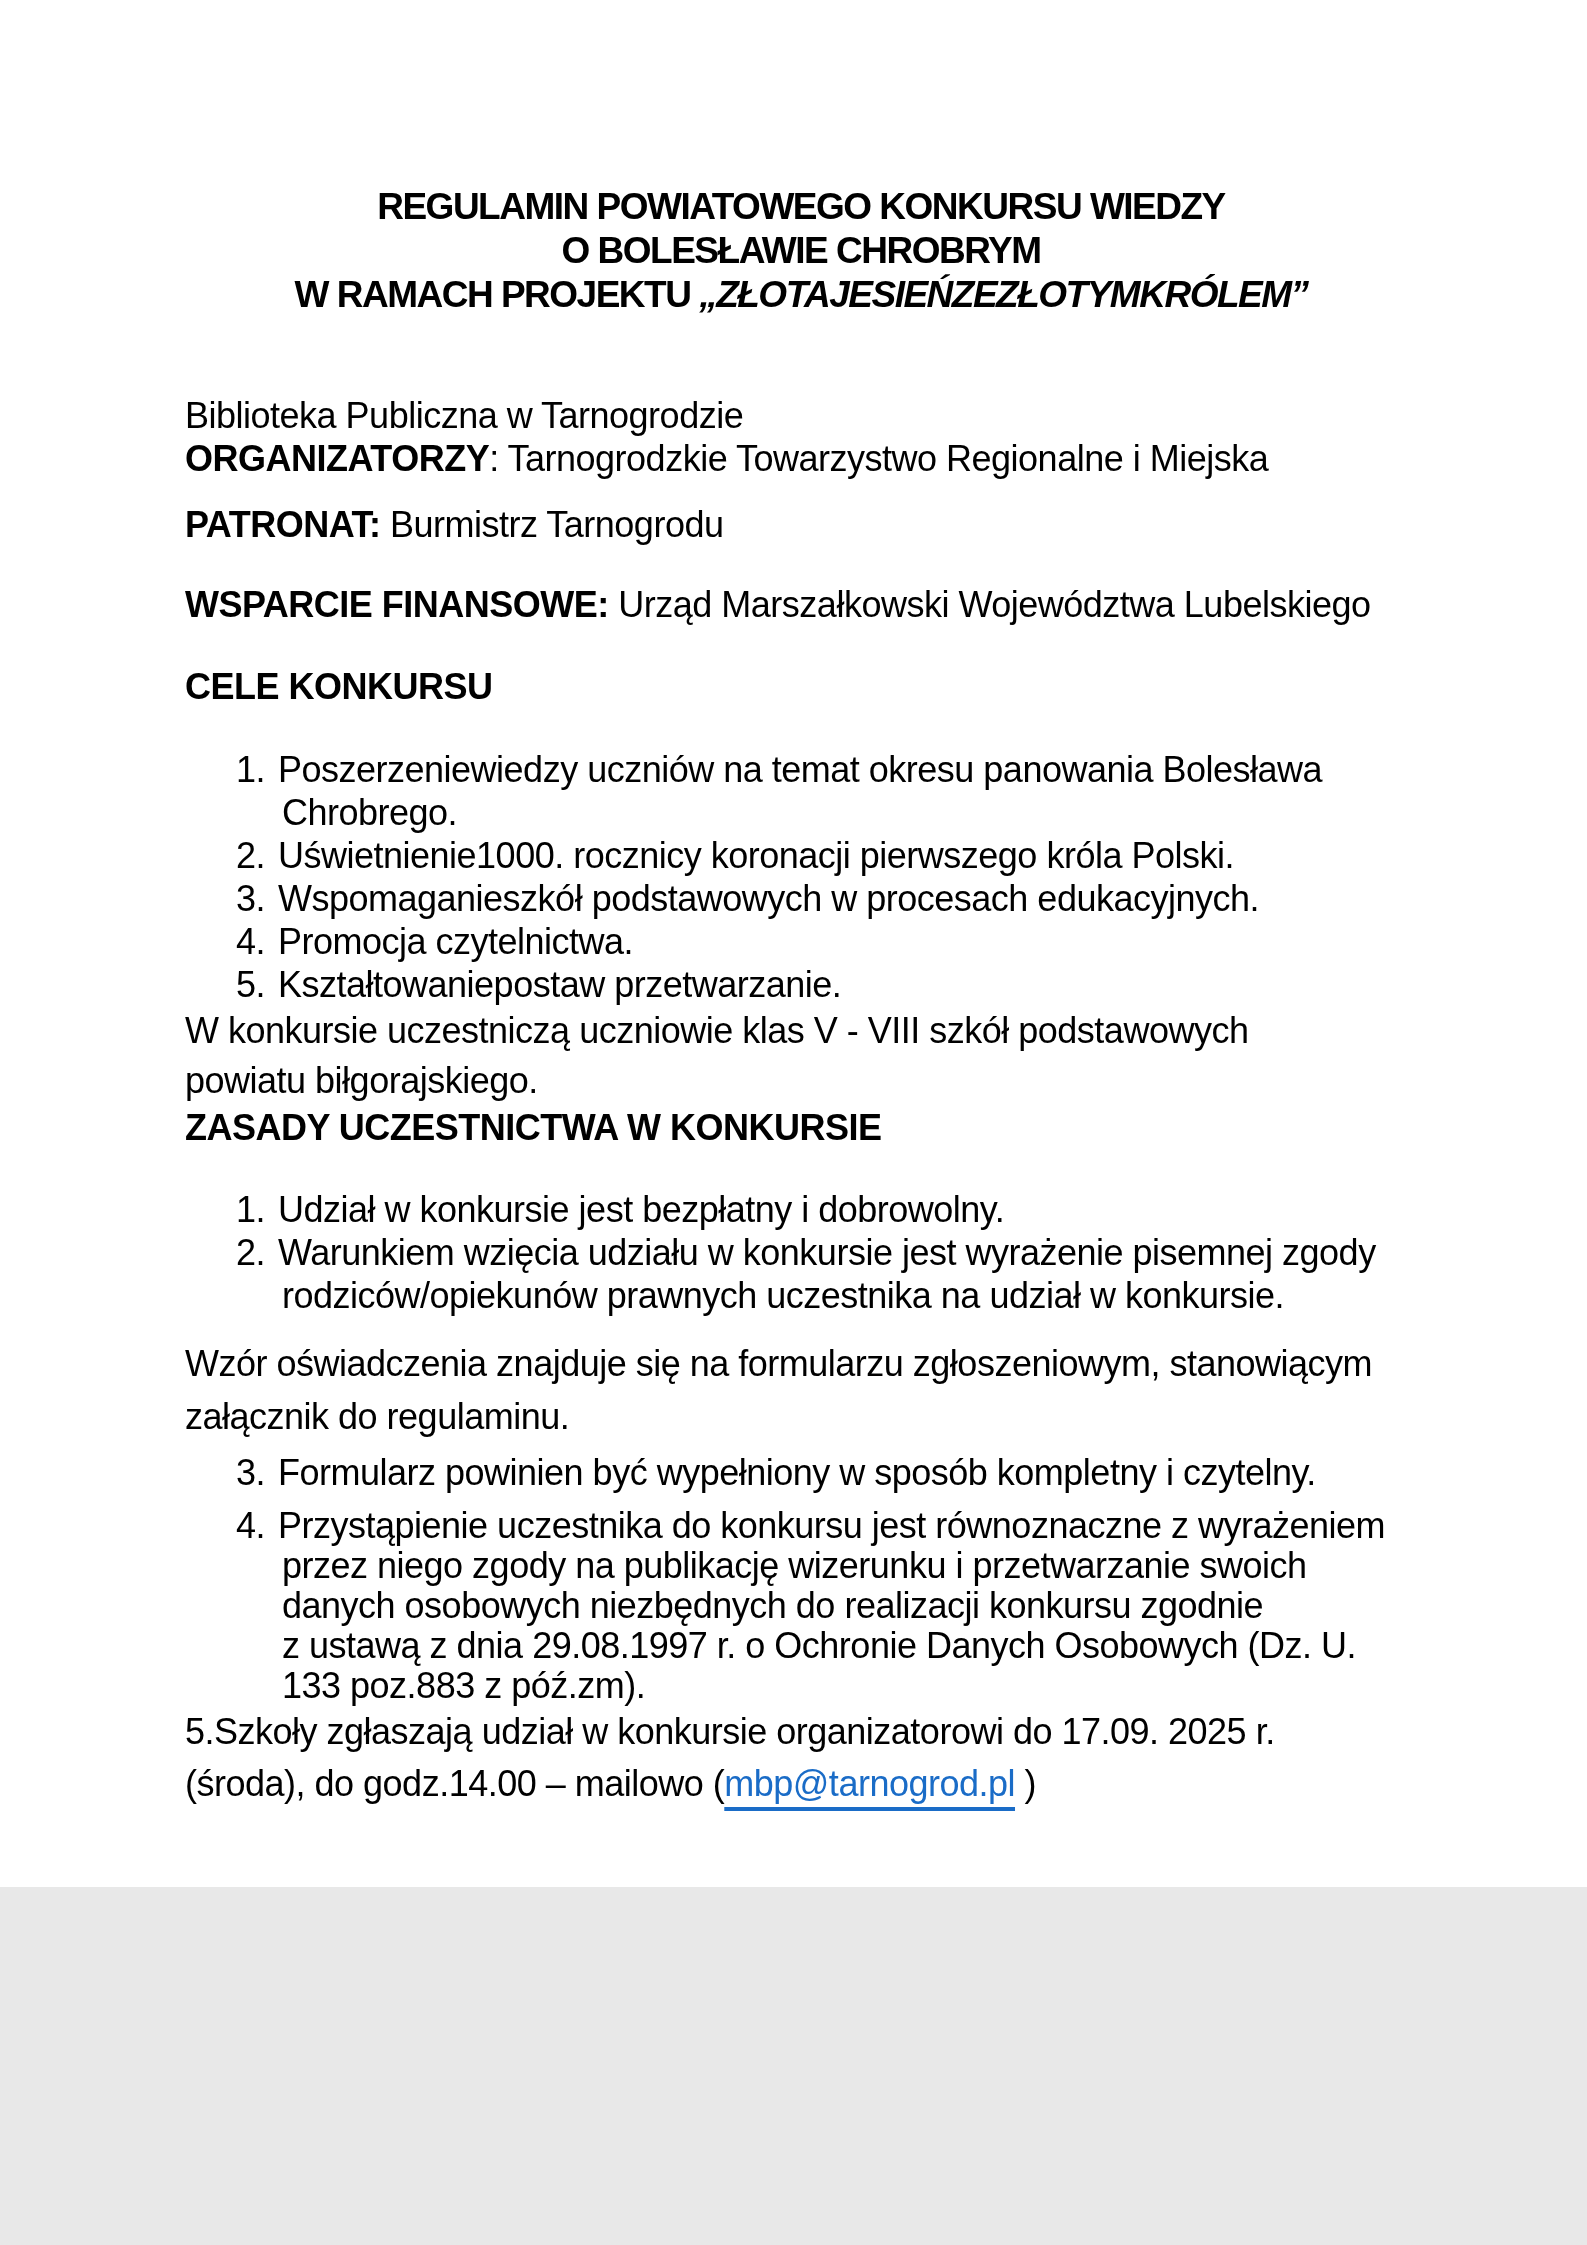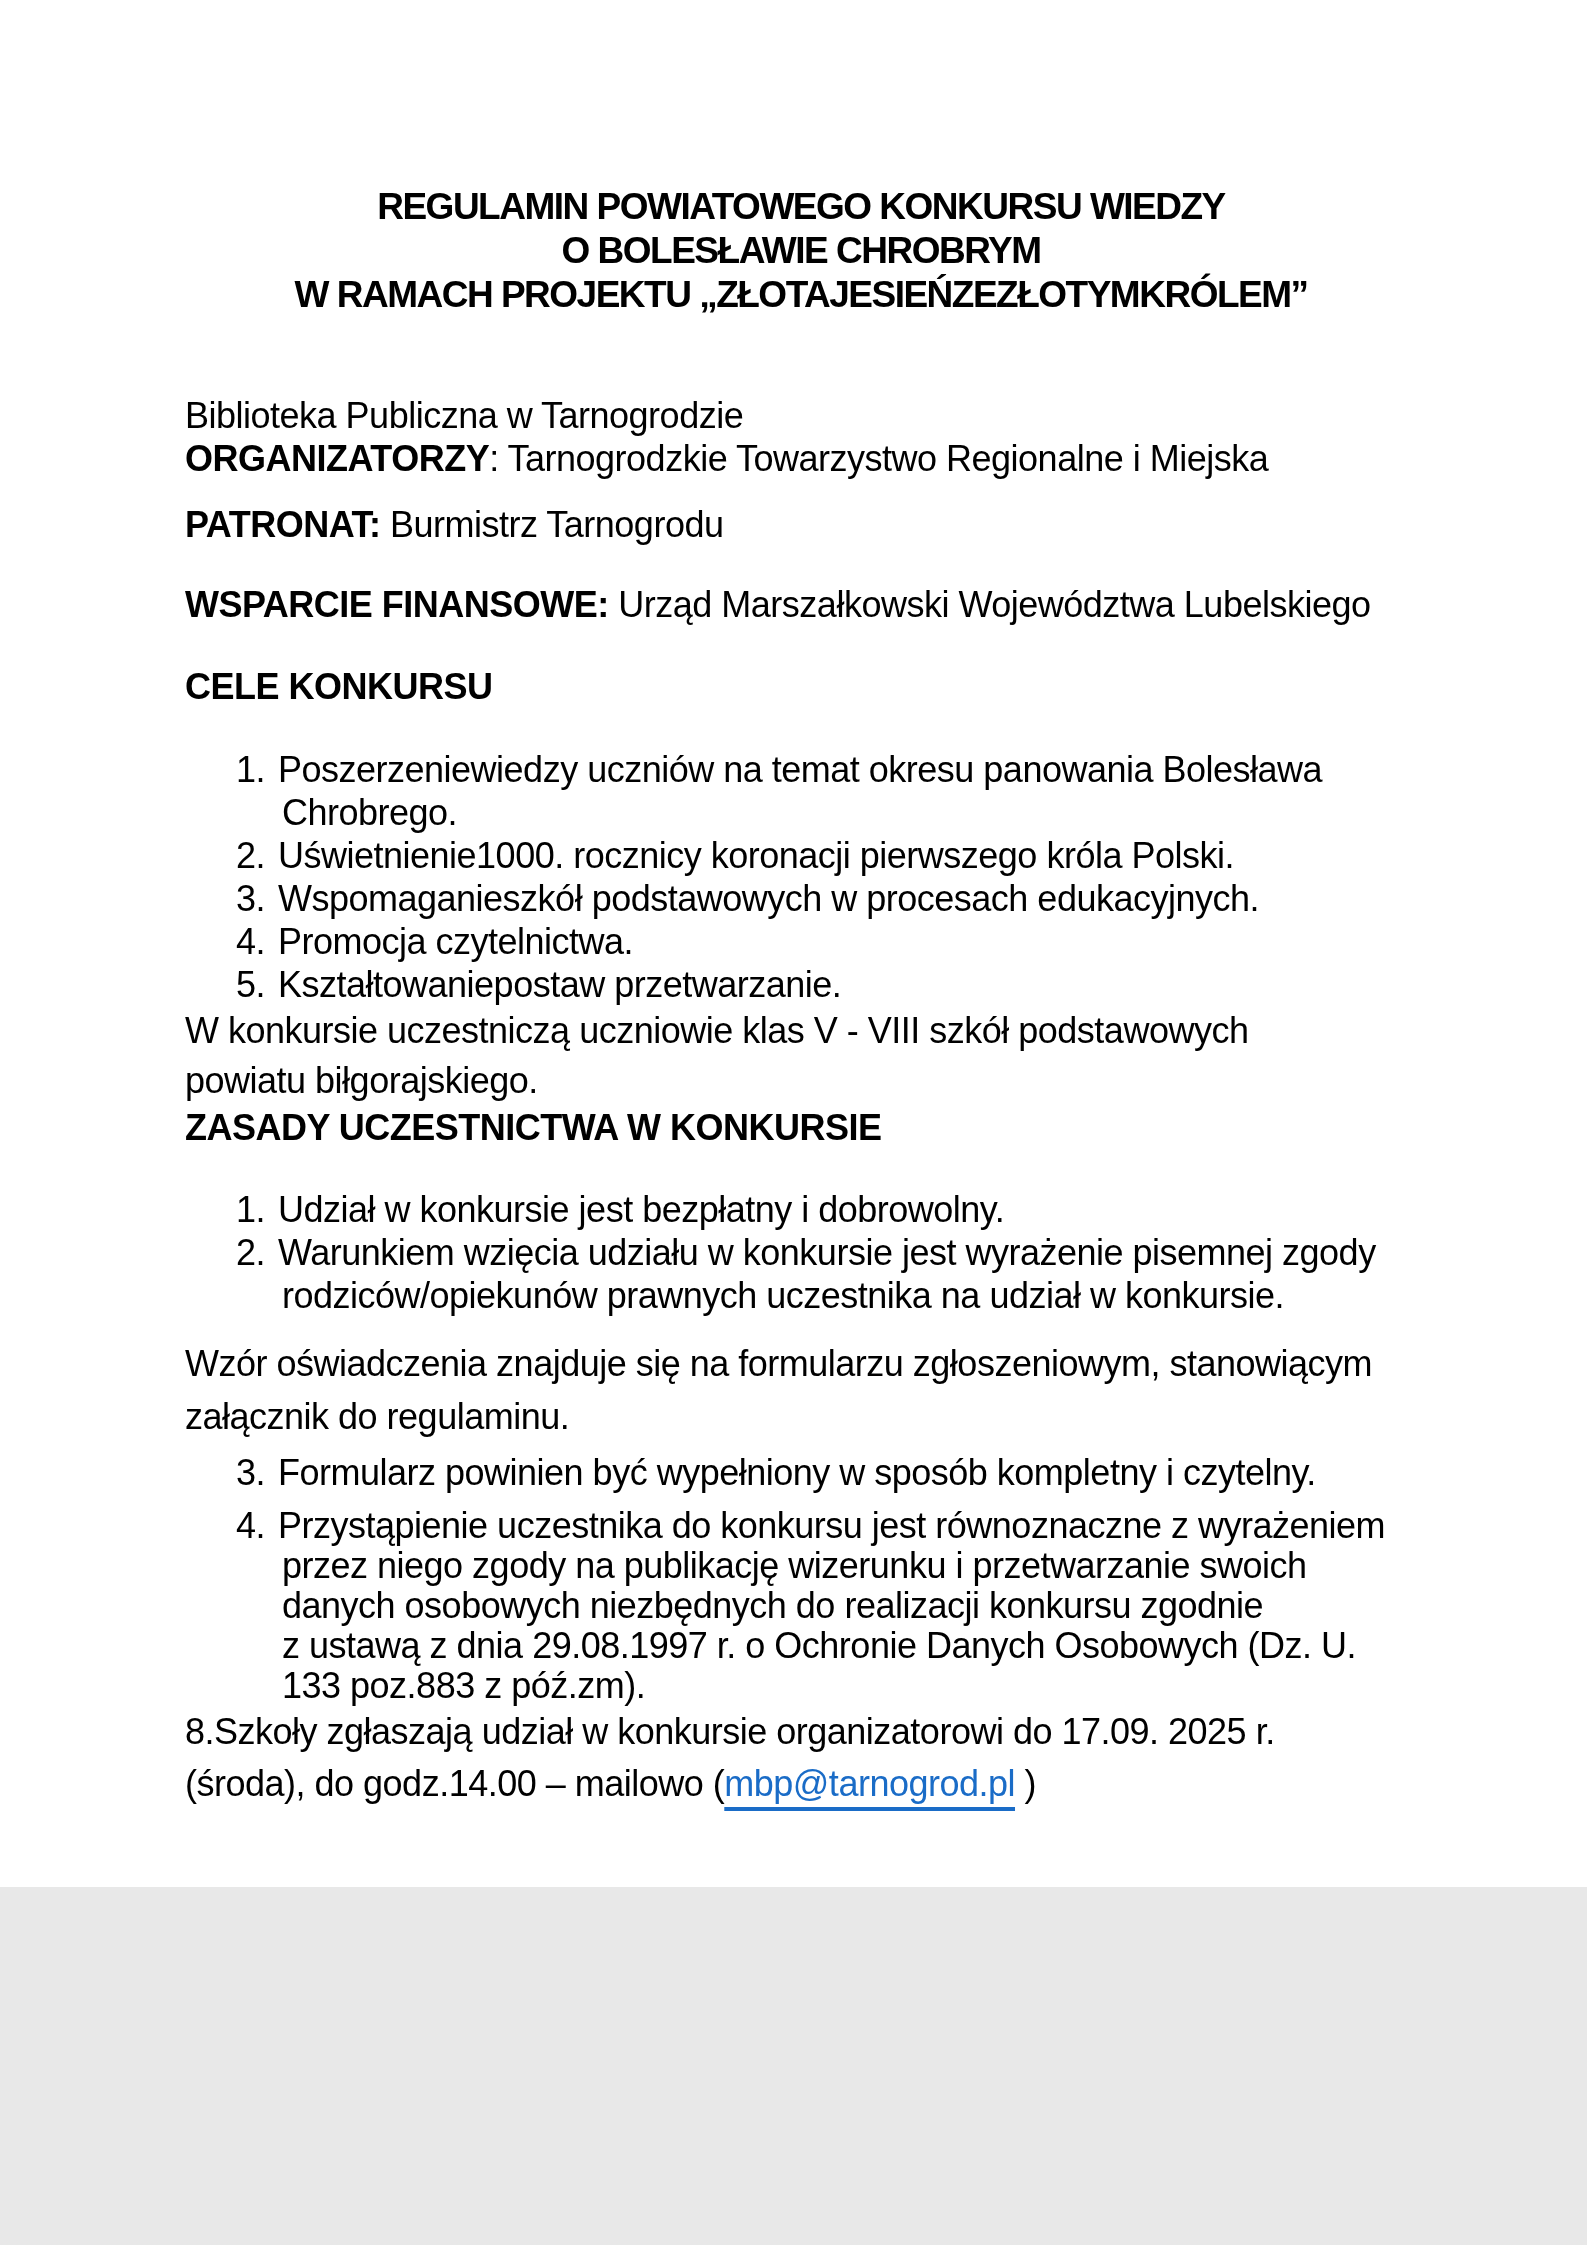--- a/index.html
+++ b/index.html
@@ -15,21 +15,21 @@
     line-height: 43px;
     letter-spacing: -0.5px;
     box-sizing: border-box;
     padding: 185px 170px 0 185px;
     overflow: hidden;
   }
   .line { white-space: nowrap; }
 
   
   .title-block { text-align: center; font-weight: bold; letter-spacing: -1.5px; line-height: 44px; font-size: 37px; }
-  .title-project { }
+  .title-project { font-style: italic; }
 
   
   .para-organizers { margin-top: 77px; }
   .para-patron     { margin-top: 23px; }
   .para-support    { margin-top: 37px; }
   .label { font-weight: bold; }
 
   .heading { font-weight: bold; letter-spacing: -0.5px; }
   .h-goals        { margin-top: 39px; }
   .h-participants { margin-top: 27px; }
@@ -128,17 +128,17 @@
     <div>
       <div class="line"><span class="num">4.</span><span>Przystąpienie uczestnika do konkursu jest równoznaczne z wyrażeniem</span></div>
       <div class="line cont">przez niego zgody na publikację wizerunku i przetwarzanie swoich</div>
       <div class="line cont">danych osobowych niezbędnych do realizacji konkursu zgodnie</div>
       <div class="line cont">z ustawą z dnia 29.08.1997 r. o Ochronie Danych Osobowych (Dz. U.</div>
       <div class="line cont">133 poz.883 z póź.zm).</div>
     </div>
   </div>
 
   <div class="para-venue">
-    <div class="line">8.Szkoły zgłaszają udział w konkursie organizatorowi do 17.09. 2025 r.</div>
+    <div class="line">5.Szkoły zgłaszają udział w konkursie organizatorowi do 17.09. 2025 r.</div>
     <div class="line"><span>(środa), do godz.14.00 – mailowo (</span><a class="email-link" style="color: rgb(26, 108, 199); text-decoration-color: rgb(26, 108, 199);">mbp@tarnogrod.pl</a><span> )</span></div>
   </div>
 
 </div>
 
 </body></html>

